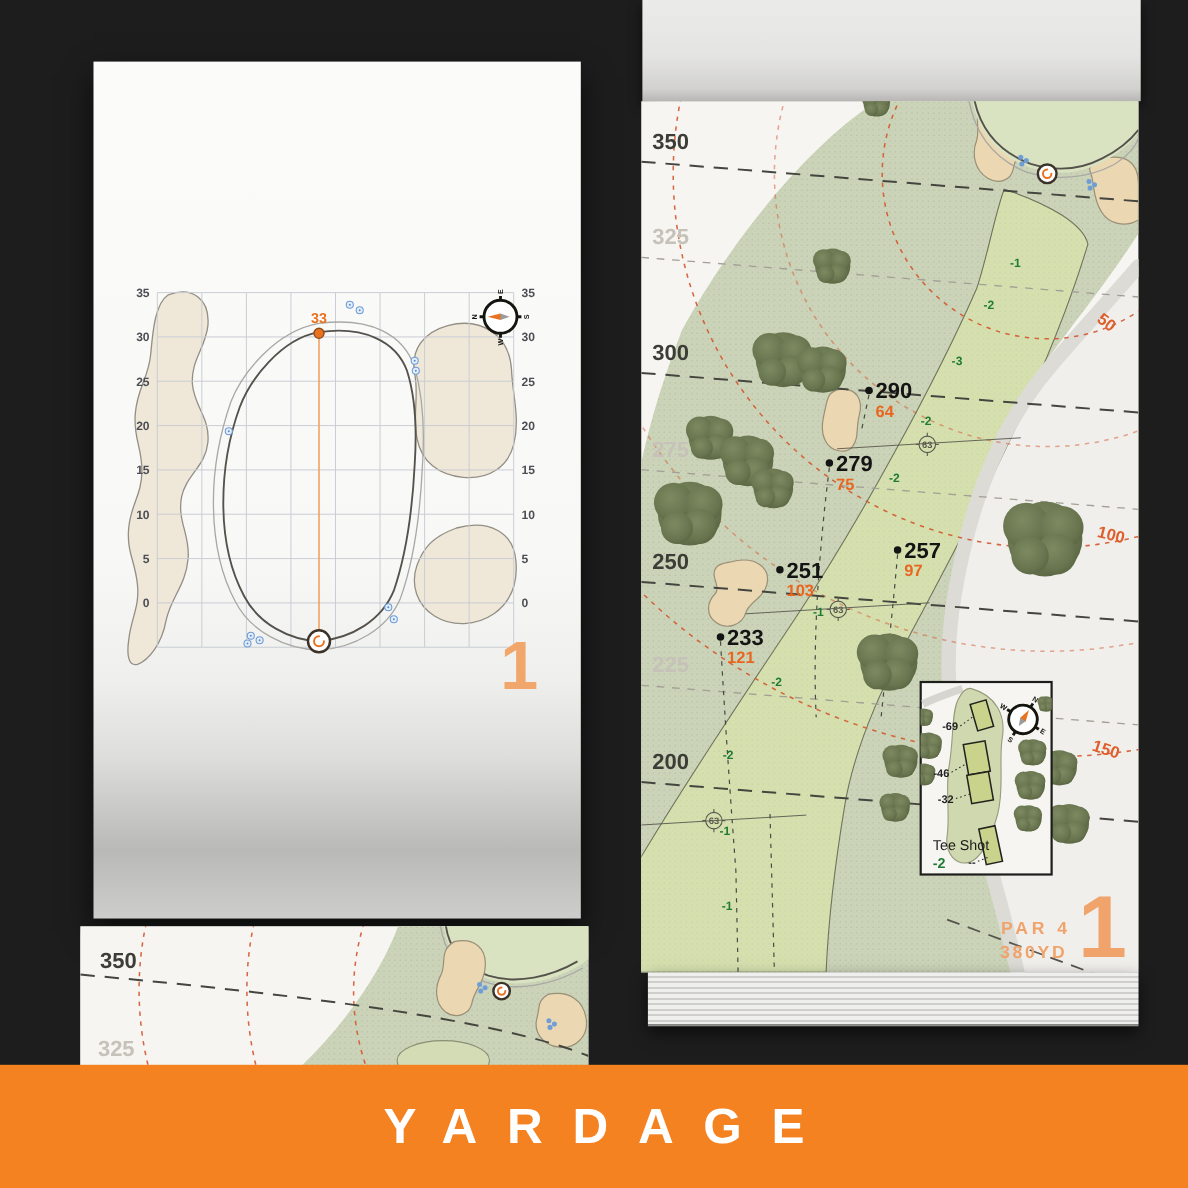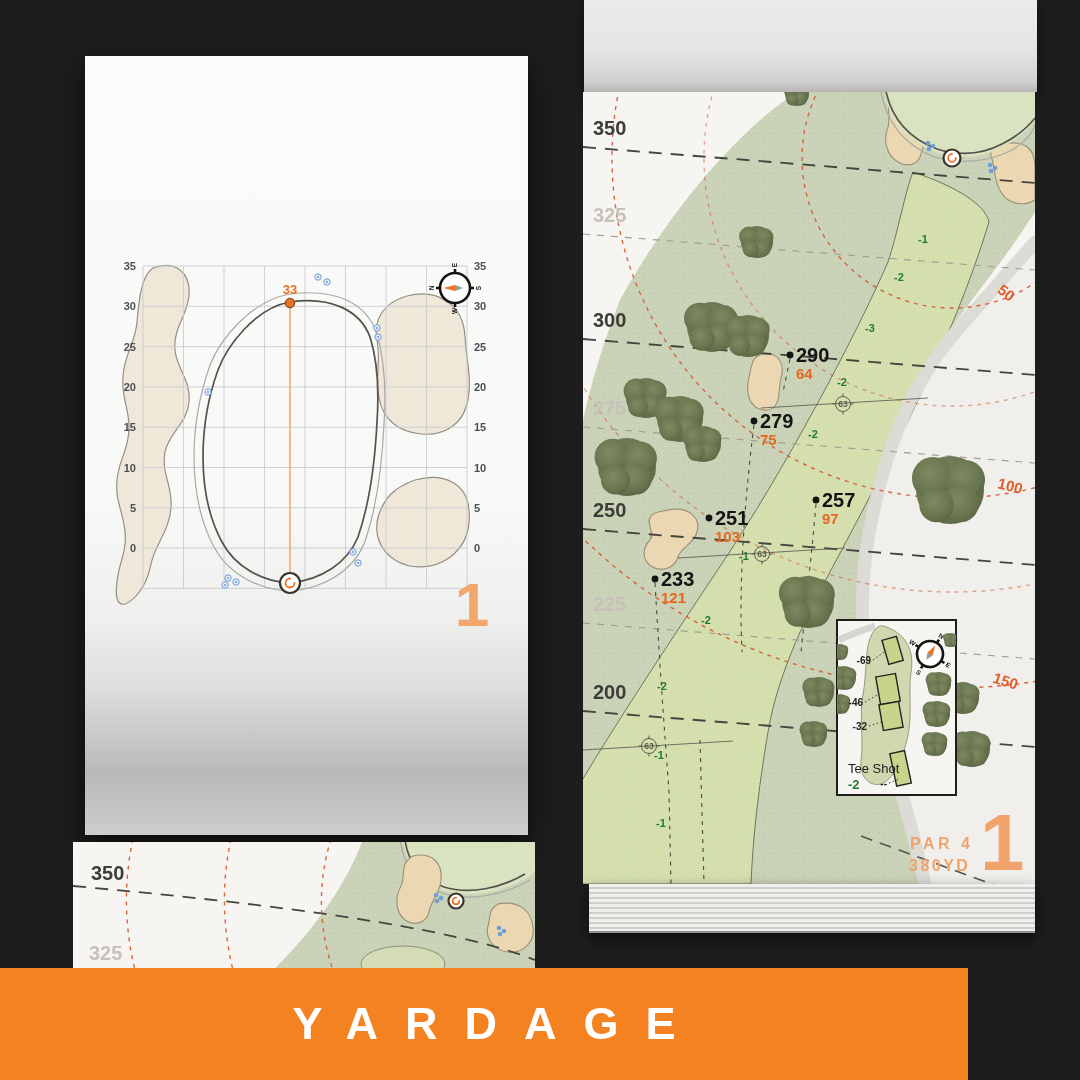--- a/index.html
+++ b/index.html
@@ -14,21 +14,21 @@
     box-shadow:inset 0 10px 12px -8px rgba(0,0,0,.38), inset -16px 0 20px -12px rgba(0,0,0,.55);}
   #flip-top{left:584px;top:0;width:453px;height:92px;
     background:linear-gradient(180deg,#ebebea 0%,#e4e4e3 55%,#d2d1cf 88%,#b7b6b4 100%);
     box-shadow:0 5px 10px rgba(0,0,0,.55);}
   #page-right{left:583px;top:92px;width:452px;height:792px;background:#f6f5f2;
     box-shadow:inset 16px 0 20px -14px rgba(0,0,0,.35), inset -28px 0 32px -16px rgba(0,0,0,.55);}
   #page-stack{left:589px;top:884px;width:446px;height:47px;
     background:repeating-linear-gradient(180deg,#efefed 0 3px,#cfcecb 3px 5px);
     box-shadow:0 6px 14px rgba(0,0,0,.6);border-bottom:2px solid #8f8e8c;}
   
-  #banner{position:absolute;left:0;top:968px;width:968px;height:112px;
+  #banner{position:absolute;left:0;top:968px;width:1080px;height:112px;
     display:flex;align-items:center;justify-content:center;}
   #banner span{color:#fff;font-size:45px;font-weight:bold;letter-spacing:27px;margin-right:-27px;}
   
   svg text{font-family:"Liberation Sans",sans-serif;}
   .tick{font-size:11px;font-weight:600;fill:#4c4e54;}
   .grid-line{stroke:#c9ccd2;stroke-width:0.9;}
   .bunker-l{fill:#efe8d9;stroke:#948f86;stroke-width:1.2;}
   .green-outer{fill:none;stroke:#a8a8a4;stroke-width:1.2;}
   .green-inner{fill:none;stroke:#55524c;stroke-width:1.7;}
   .pin-line{stroke:#eda05f;stroke-width:1.4;}

